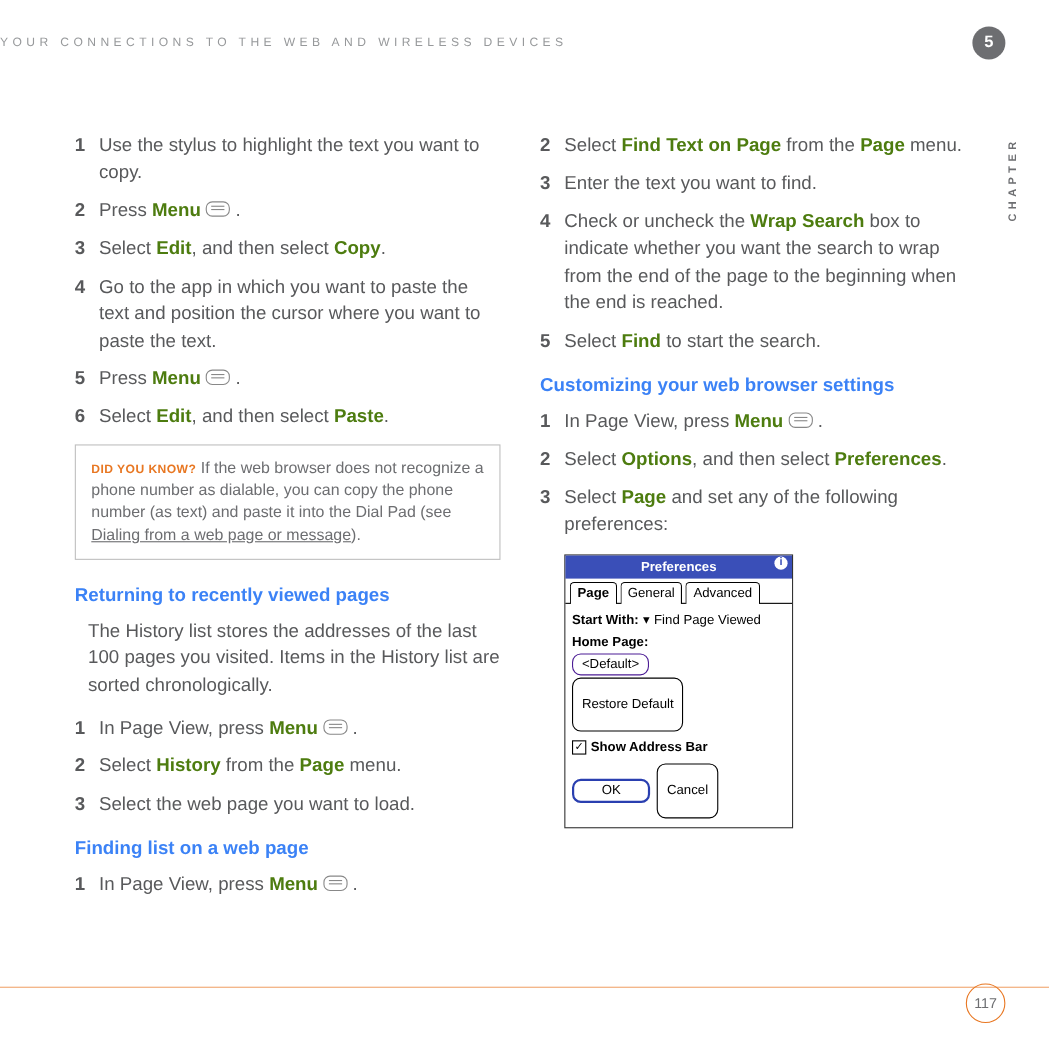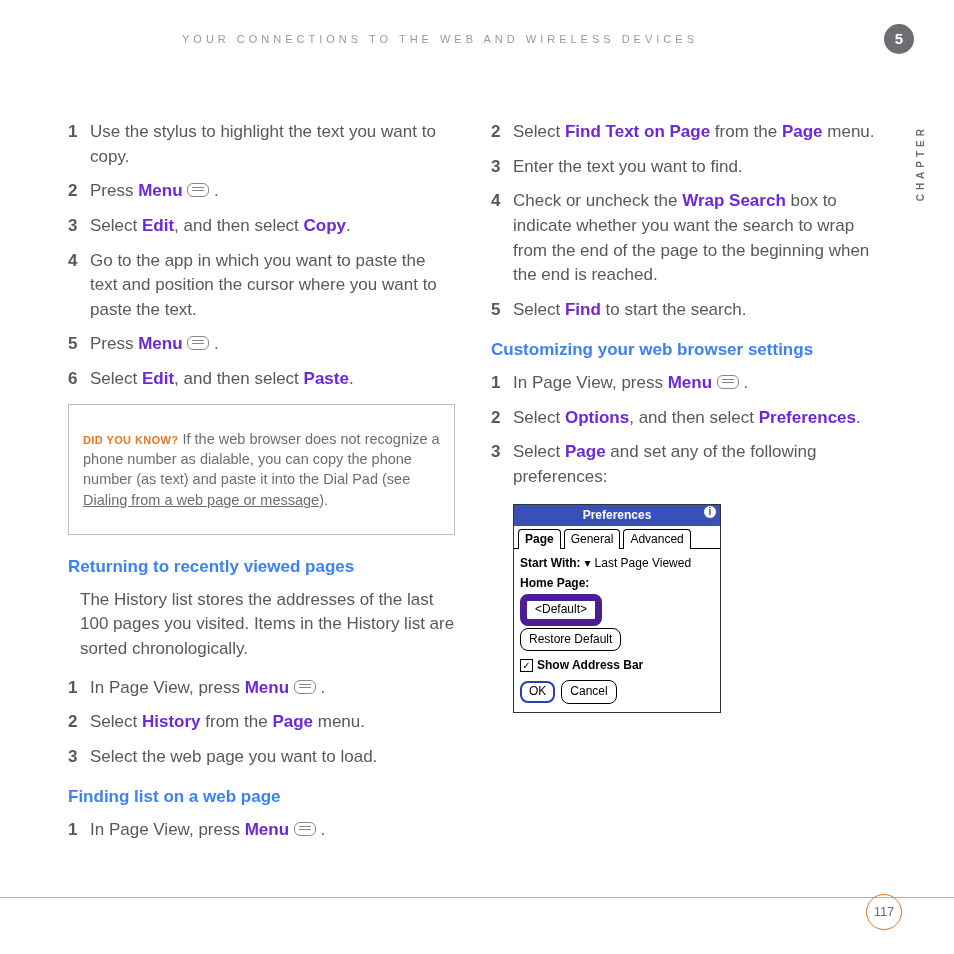--- a/index.html
+++ b/index.html
@@ -12,21 +12,21 @@
     height: 954px;
     position: relative;
     font-size: 17px;
     line-height: 1.45;
   }
   .header {
     position: absolute;
     top: 32px;
     left: 0;
     width: 880px;
-    text-align: center;
+    text-align: left;
     letter-spacing: 4px;
     font-size: 11px;
     color: #97999b;
   }
   .chapter-badge {
     position: absolute;
     top: 24px;
     right: 40px;
     width: 30px;
     height: 30px;
@@ -71,40 +71,40 @@
     display: flex;
     margin-bottom: 10px;
   }
   .num {
     width: 22px;
     flex: 0 0 22px;
     font-weight: 700;
     color: #58595b;
   }
   .txt { flex: 1; }
-  b { font-weight: 700; color: #6d28d9; }
+  b { font-weight: 700; color: #4d7c0f; }
   .menu-icon {
     display: inline-block;
     width: 20px;
     height: 12px;
     border: 1px solid #888;
     border-radius: 6px;
     vertical-align: -1px;
     position: relative;
   }
   .menu-icon::before {
     content: "";
     position: absolute;
     left: 4px; right: 4px; top: 3px;
     height: 1px; background: #888;
     box-shadow: 0 3px 0 #888;
   }
   .tipbox {
     border: 1px solid #bfbfbf;
-    padding: 24px 14px;
+    padding: 11px 14px;
     margin: 12px 0 20px 0;
     font-size: 14.5px;
     line-height: 1.4;
     color: #6d6e71;
   }
   .tipbox .lead {
     color: #e87722;
     font-weight: 700;
     font-size: 11px;
     letter-spacing: 0.4px;
@@ -146,45 +146,45 @@
   .pref-tab {
     border: 1px solid #000; border-bottom: none;
     border-radius: 4px 4px 0 0;
     padding: 1px 6px; background: #fff;
   }
   .pref-tab.active { font-weight: 700; }
   .pref-body { padding: 4px 6px 6px 6px; border-top: 1px solid #000; margin-top: -1px; }
   .pref-row { margin: 2px 0; display: flex; align-items: center; gap: 4px; }
   .pref-row b { color: #000; }
   .pref-field {
-    border: 7px solid #4c1d95; border-radius: 8px;
+    border: 1px solid #4c1d95; border-radius: 8px;
     padding: 0 8px; display: inline-block;
   }
   .pref-btn {
     border: 1px solid #000; border-radius: 8px;
-    padding: 2px 8px; display: inline-block;
-  }
-  .pref-btn.primary { border: 2px solid #2a3fb0; padding: 0 7px; }
+    padding: 15px 8px; display: inline-block;
+  }
+  .pref-btn.primary { border: 2px solid #2a3fb0; padding: 0 25px; }
   .pref-check {
     width: 11px; height: 11px; border: 1px solid #000;
     display: inline-flex; align-items: center; justify-content: center;
     font-size: 10px; line-height: 1;
   }
   .footer-rule {
     position: absolute;
     left: 0; right: 0;
     bottom: 56px;
     height: 1px;
     background: #e87722;
     opacity: 0.65;
   }
   .page-num {
     position: absolute;
     bottom: 24px;
-    right: 52px;
+    right: 40px;
     width: 34px; height: 34px;
     border: 1.5px solid #e87722;
     border-radius: 50%;
     color: #6d6e71;
     font-size: 13px;
     display: flex; align-items: center; justify-content: center;
   }
 </style>
 </head>
 <body>
@@ -296,21 +296,21 @@
       </div>
       <div class="pref-tabs">
         <span class="pref-tab active">Page</span>
         <span class="pref-tab">General</span>
         <span class="pref-tab">Advanced</span>
       </div>
       <div class="pref-body">
         <div class="pref-row">
           <b>Start With:</b>
           <span>▾</span>
-          <span>Last Page Viewed</span>
+          <span>Find Page Viewed</span>
         </div>
         <div class="pref-row">
             <b>Home Page:</b>
           </div>
         <div class="pref-row">
             <span class="pref-field">&lt;Default&gt;</span>
           </div>
         <div class="pref-row">
             <span class="pref-btn">Restore Default</span>
           </div>

